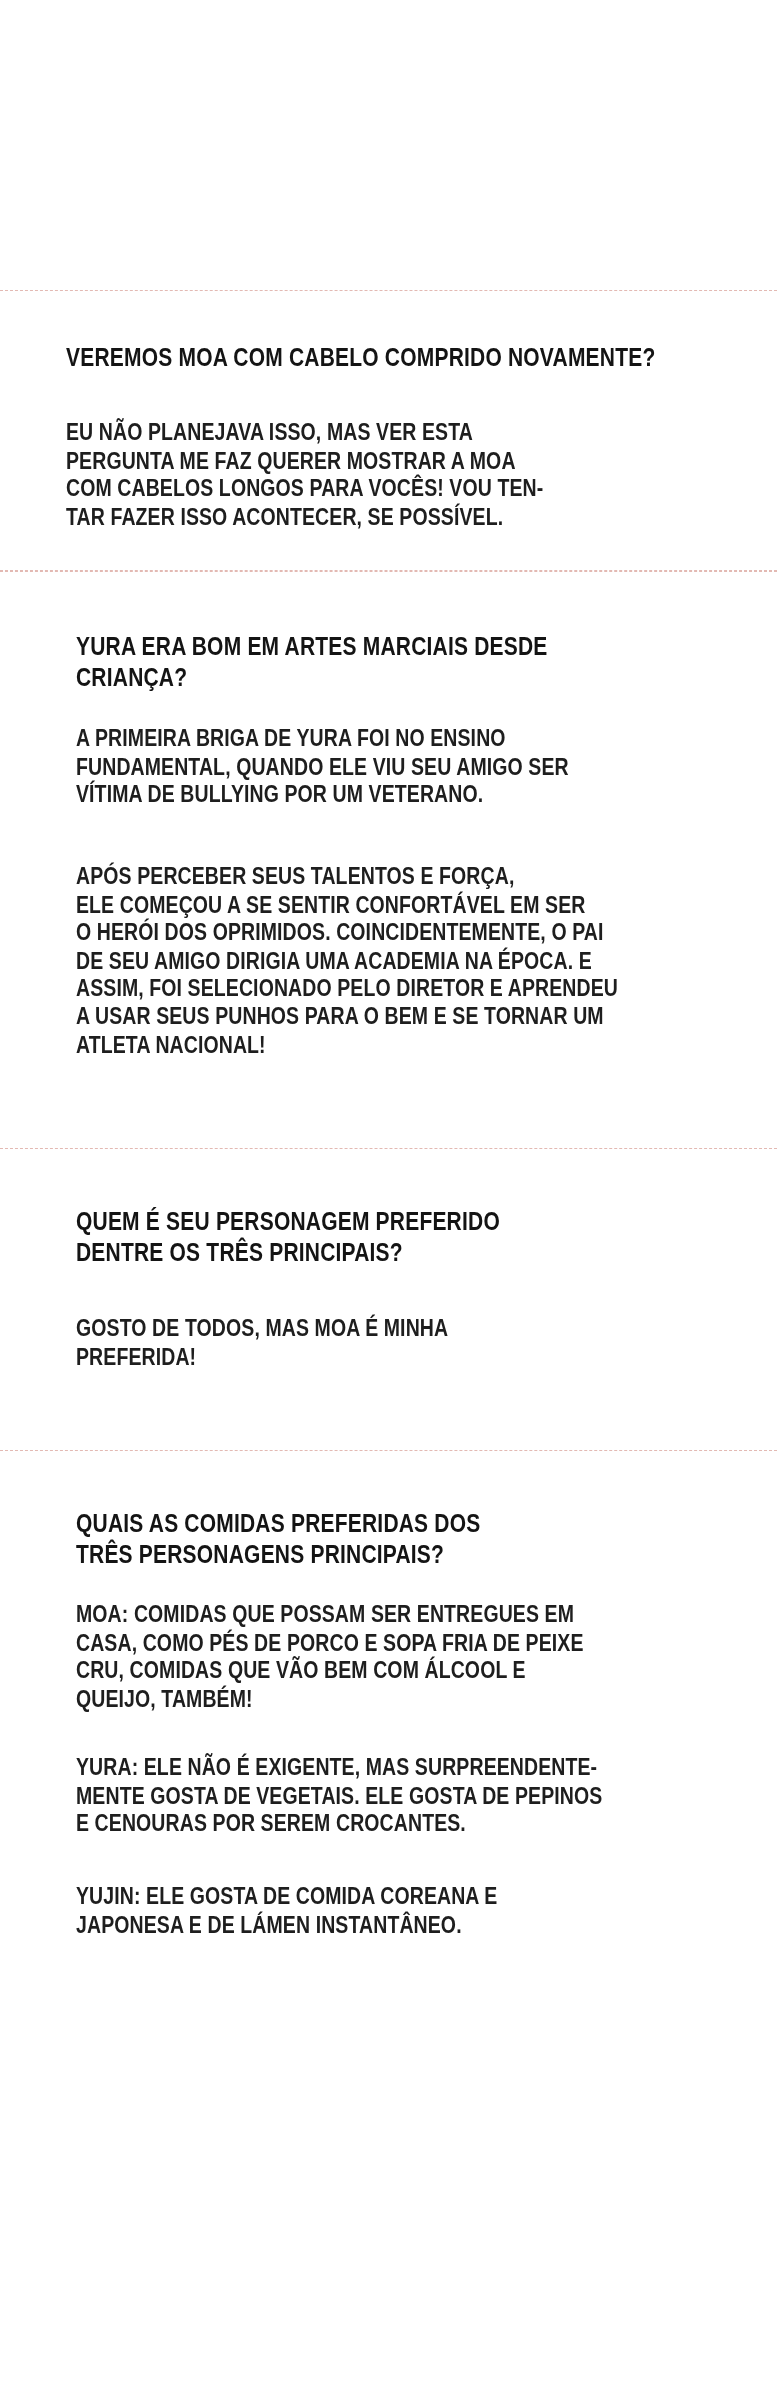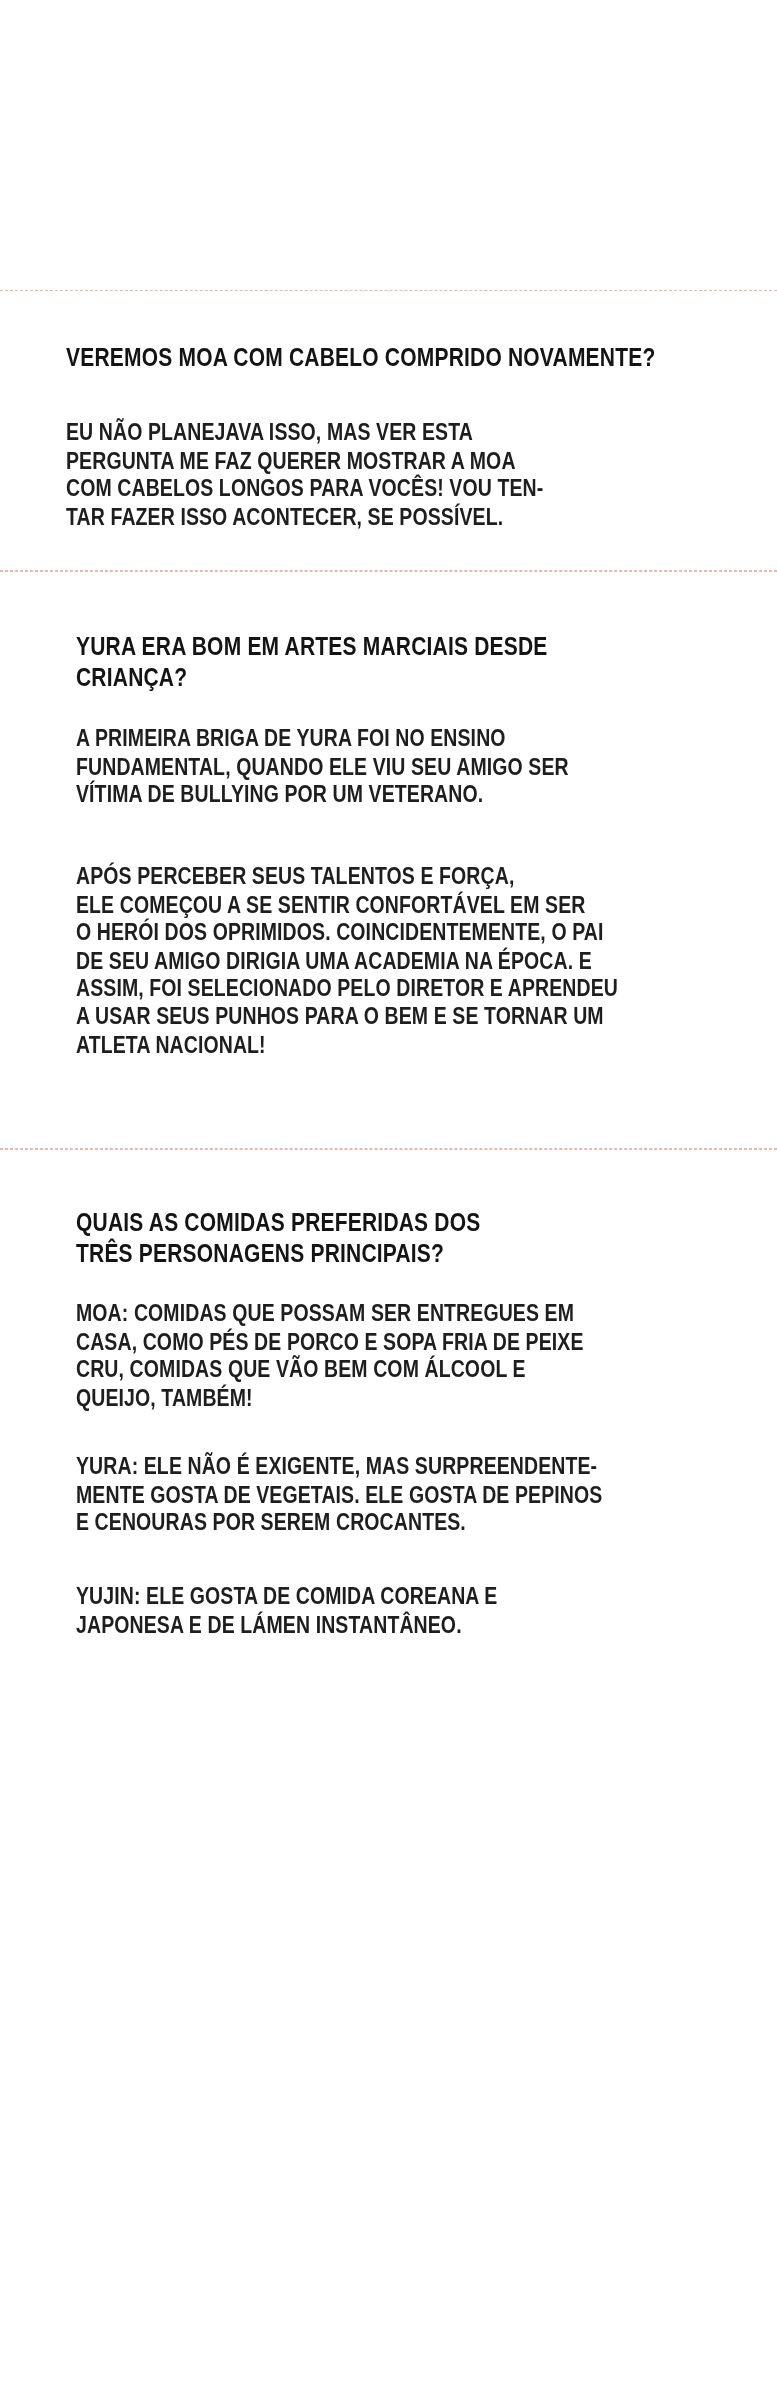--- a/index.html
+++ b/index.html
@@ -117,20 +117,27 @@
 O HERÓI DOS OPRIMIDOS. COINCIDENTEMENTE, O PAI
 DE SEU AMIGO DIRIGIA UMA ACADEMIA NA ÉPOCA. E
 ASSIM, FOI SELECIONADO PELO DIRETOR E APRENDEU
 A USAR SEUS PUNHOS PARA O BEM E SE TORNAR UM
 ATLETA NACIONAL!</div>
     <div class="tail"></div>
   </section>
 
   <hr class="divider">
 
+  <section class="qa-block b4">
+    <div class="question">QUEM É SEU PERSONAGEM PREFERIDO
+DENTRE OS TRÊS PRINCIPAIS?</div>
+    <div class="answer para">GOSTO DE TODOS, MAS MOA É MINHA
+PREFERIDA!</div>
+    <div class="tail"></div>
+  </section>
 
   <hr class="divider">
 
   <section class="qa-block b5">
     <div class="question">QUAIS AS COMIDAS PREFERIDAS DOS
 TRÊS PERSONAGENS PRINCIPAIS?</div>
     <div class="answer para">MOA: COMIDAS QUE POSSAM SER ENTREGUES EM
 CASA, COMO PÉS DE PORCO E SOPA FRIA DE PEIXE
 CRU, COMIDAS QUE VÃO BEM COM ÁLCOOL E
 QUEIJO, TAMBÉM!</div>

